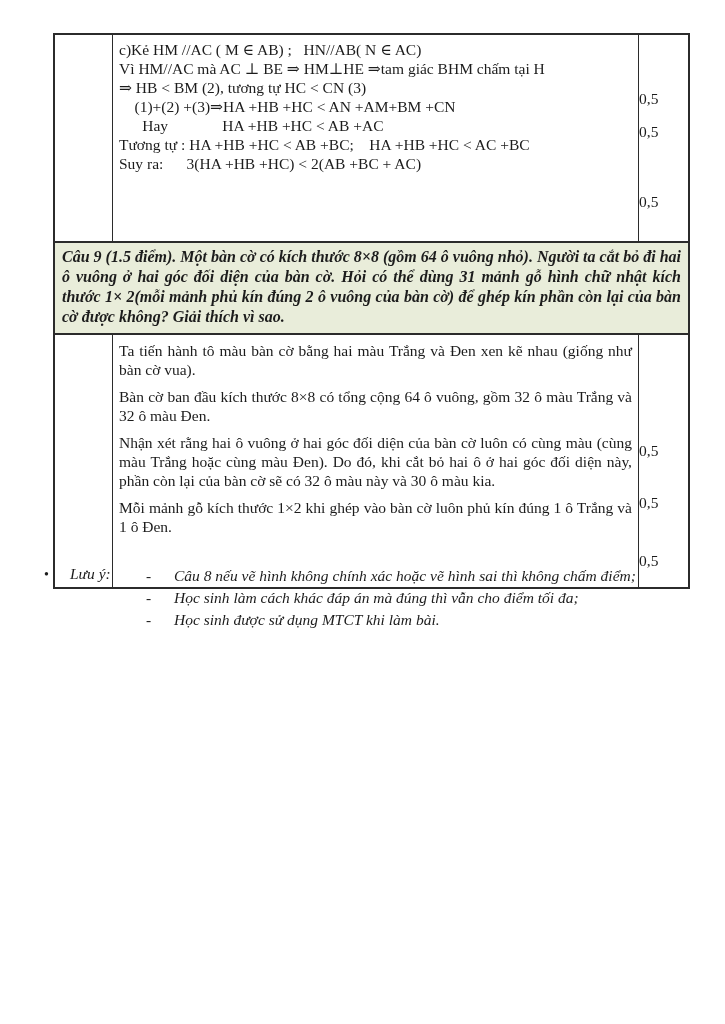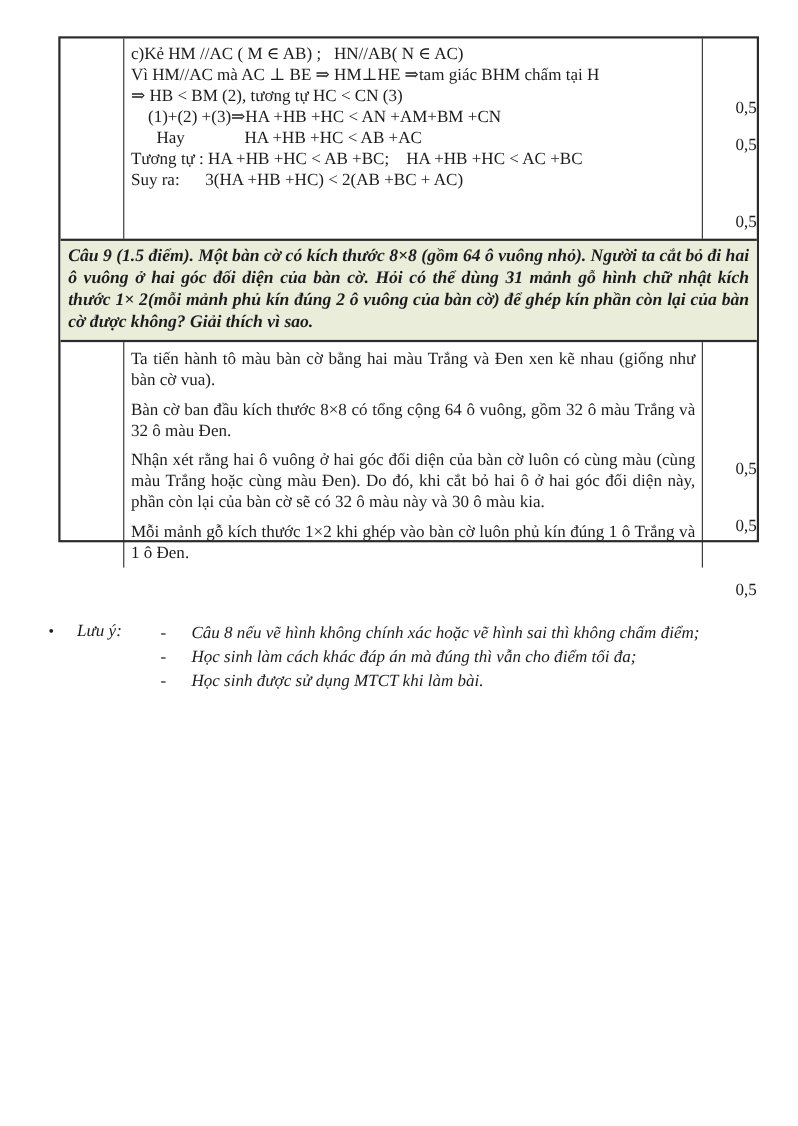--- a/index.html
+++ b/index.html
@@ -43,24 +43,24 @@
   }
   .sol-row .score-cell {
     position: relative;
     box-sizing: border-box;
     font-size: 15.5px;
   }
   .score-val {
     position: absolute;
     left: 0;
     width: 100%;
-    text-align: right;
+    text-align: left;
   }
-  #row-sol8c { height: 182px; }
-  #row-sol9  { height: 180px; border-radius: 27px; }
+  #row-sol8c { height: 206px; }
+  #row-sol9  { height: 252px; border-radius: 27px; }
   .sol-line { white-space: pre-wrap; }
   .sol-line.gap-top { margin-top: 6px; }
 
   
   #row-q9 {
     box-sizing: border-box;
     min-height: 92px;
     background: #e9edda;
     border-top: 2px solid #2b2b2b;
     border-bottom: 2px solid #2b2b2b;

